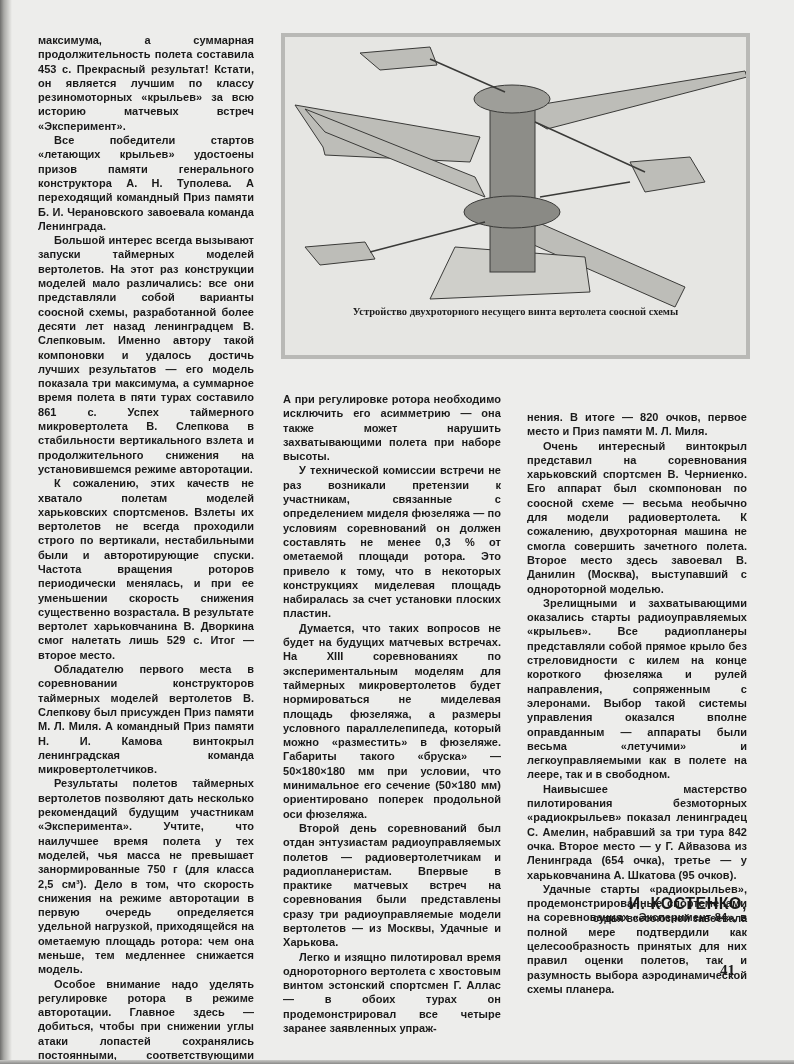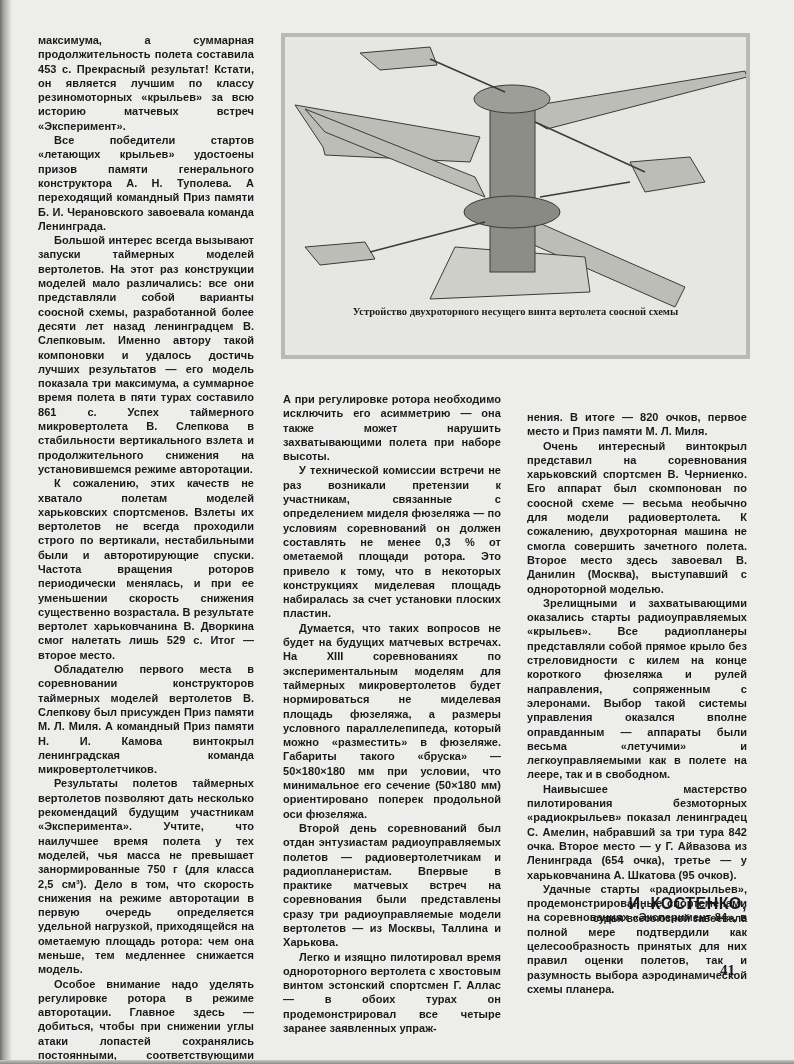--- a/index.html
+++ b/index.html
@@ -92,21 +92,21 @@
   </svg>
   <div class="caption">
     <div>Устройство двухроториого несущего винта вертолета соосной схемы</div>
   </div>
 </div>
 
 <div id="col2" class="col">
   <p class="cont">А при регулировке ротора необходимо исключить его асимметрию — она также может нарушить захватывающими полета при наборе высоты.</p>
   <p>У технической комиссии встречи не раз возникали претензии к участникам, связанные с определением миделя фюзеляжа — по условиям соревнований он должен составлять не менее 0,3 % от ометаемой площади ротора. Это привело к тому, что в некоторых конструкциях миделевая площадь набиралась за счет установки плоских пластин.</p>
   <p>Думается, что таких вопросов не будет на будущих матчевых встречах. На XIII соревнованиях по экспериментальным моделям для таймерных микровертолетов будет нормироваться не миделевая площадь фюзеляжа, а размеры условного параллелепипеда, который можно «разместить» в фюзеляже. Габариты такого «бруска» — 50×180×180 мм при условии, что минимальное его сечение (50×180 мм) ориентировано поперек продольной оси фюзеляжа.</p>
-  <p>Второй день соревнований был отдан энтузиастам радиоуправляемых полетов — радиовертолетчикам и радиопланеристам. Впервые в практике матчевых встреч на соревнования были представлены сразу три радиоуправляемые модели вертолетов — из Москвы, Таллина и Харькова.</p>
+  <p>Второй день соревнований был отдан энтузиастам радиоуправляемых полетов — радиовертолетчикам и радиопланеристам. Впервые в практике матчевых встреч на соревнования были представлены сразу три радиоуправляемые модели вертолетов — из Москвы, Удачные и Харькова.</p>
   <p>Легко и изящно пилотировал время однороторного вертолета с хвостовым винтом эстонский спортсмен Г. Аллас — в обоих турах он продемонстрировал все четыре заранее заявленных упраж-</p>
 </div>
 
 <div id="col3" class="col">
   <p class="cont">нения. В итоге — 820 очков, первое место и Приз памяти М. Л. Миля.</p>
   <p>Очень интересный винтокрыл представил на соревнования харьковский спортсмен В. Черниенко. Его аппарат был скомпонован по соосной схеме — весьма необычно для модели радиовертолета. К сожалению, двухроторная машина не смогла совершить зачетного полета. Второе место здесь завоевал В. Данилин (Москва), выступавший с однороторной моделью.</p>
   <p>Зрелищными и захватывающими оказались старты радиоуправляемых «крыльев». Все радиопланеры представляли собой прямое крыло без стреловидности с килем на конце короткого фюзеляжа и рулей направления, сопряженным с элеронами. Выбор такой системы управления оказался вполне оправданным — аппараты были весьма «летучими» и легкоуправляемыми как в полете на леере, так и в свободном.</p>
   <p>Наивысшее мастерство пилотирования безмоторных «радиокрыльев» показал ленинградец С. Амелин, набравший за три тура 842 очка. Второе место — у Г. Айвазова из Ленинграда (654 очка), третье — у харьковчанина А. Шкатова (95 очков).</p>
   <p>Удачные старты «радиокрыльев», продемонстрированные спортсменами на соревнованиях «Эксперимент-84», в полной мере подтвердили как целесообразность принятых для них правил оценки полетов, так и разумность выбора аэродинамической схемы планера.</p>
 </div>

